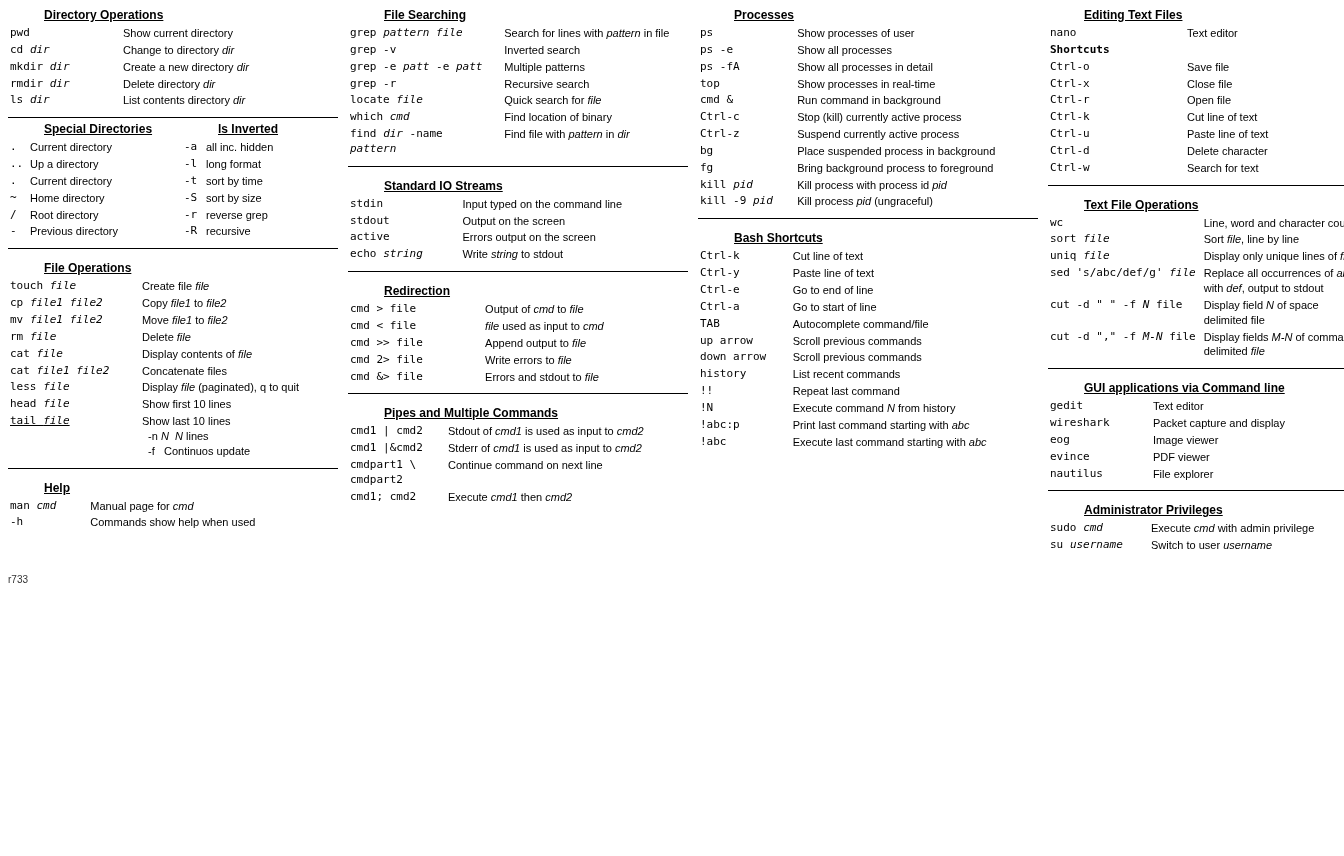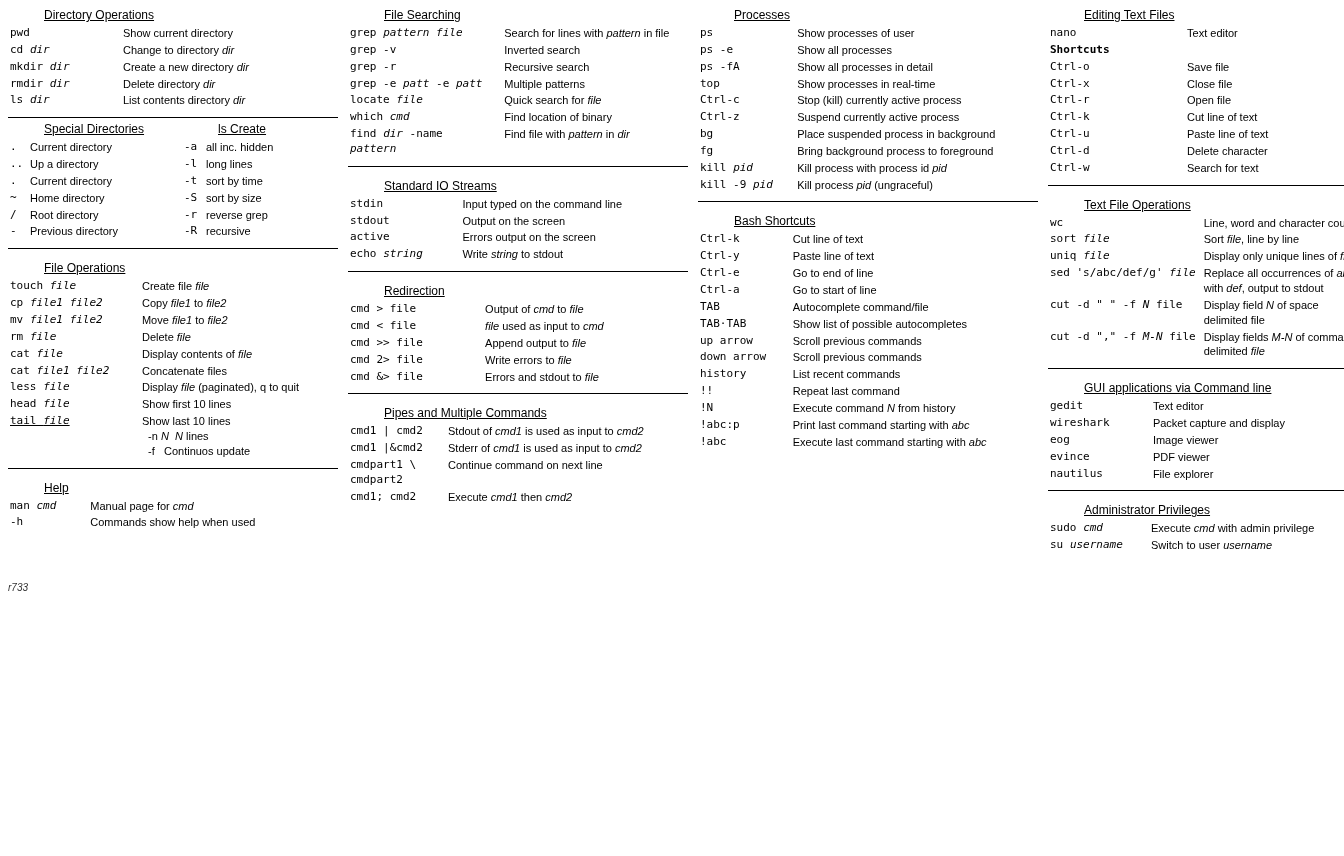--- a/index.html
+++ b/index.html
@@ -12,36 +12,36 @@
     }
     .page {
       display: grid;
       grid-template-columns: 330px 340px 340px 310px;
       gap: 0 10px;
       width: 1320px;
     }
     .col { display: flex; flex-direction: column; gap: 0; }
     h2 {
       font-size: 12px;
-      font-weight: normal;
+      font-weight: bold;
       text-decoration: underline;
       margin-bottom: 3px;
       margin-top: 8px;
       padding-left: 36px;
     }
     h2:first-child { margin-top: 0; }
     table { width: 100%; border-collapse: collapse; margin-bottom: 4px; }
     td { vertical-align: top; padding: 1px 2px; font-size: 11px; line-height: 1.35; }
     td.cmd { font-family: monospace; font-size: 11px; white-space: nowrap; padding-right: 6px; }
     td.cmd em { font-style: italic; }
     td.desc { font-size: 11px; }
     td.desc em { font-style: italic; }
     .divider { border-top: 1px solid #000; margin: 4px 0; }
     code, .mono { font-family: monospace; font-size: 11px; }
-    .footer { font-size: 10px; color: #333; margin-top: 24px; font-style: italic; }
+    .footer { font-size: 10px; color: #333; margin-top: 16px; }
   </style>
 </head>
 <body>
 
 <div class="page">
 
   <div class="col">
 
     <h2>Directory Operations</h2>
     <table>
@@ -98,30 +98,30 @@
               <td>Root directory</td>
             </tr>
             <tr>
               <td style="font-family:monospace;width:20px;padding:1px 2px;">-</td>
               <td>Previous directory</td>
             </tr>
           </tbody>
             </table>
         </div>
         <div>
-          <h2>ls Create</h2>
+          <h2>ls Inverted</h2>
           <table>
             <tbody>
                 <tr>
               <td style="font-family:monospace;width:22px;padding:1px 2px;">-a</td>
               <td>all inc. hidden</td>
             </tr>
             <tr>
               <td style="font-family:monospace;padding:1px 2px;">-l</td>
-              <td>long lines</td>
+              <td>long format</td>
             </tr>
             <tr>
               <td style="font-family:monospace;padding:1px 2px;">-t</td>
               <td>sort by time</td>
             </tr>
             <tr>
               <td style="font-family:monospace;padding:1px 2px;">-S</td>
               <td>sort by size</td>
             </tr>
             <tr>
@@ -210,28 +210,28 @@
       <tbody>
           <tr>
         <td class="cmd" style="vertical-align:top;"><code>grep <em>pattern</em> <em>file</em></code></td>
         <td class="desc">Search for lines with <em>pattern</em> in file</td>
       </tr>
       <tr>
         <td class="cmd"><code>grep -v</code></td>
         <td class="desc">Inverted search</td>
       </tr>
       <tr>
+        <td class="cmd"><code>grep -e <em>patt</em> -e <em>patt</em></code></td>
+        <td class="desc">Multiple patterns</td>
+      </tr>
+      <tr>
         <td class="cmd"><code>grep -r</code></td>
         <td class="desc">Recursive search</td>
       </tr>
       <tr>
-        <td class="cmd"><code>grep -e <em>patt</em> -e <em>patt</em></code></td>
-        <td class="desc">Multiple patterns</td>
-      </tr>
-      <tr>
         <td class="cmd"><code>locate <em>file</em></code></td>
         <td class="desc">Quick search for <em>file</em></td>
       </tr>
       <tr>
         <td class="cmd"><code>which <em>cmd</em></code></td>
         <td class="desc">Find location of binary</td>
       </tr>
       <tr>
         <td class="cmd" style="vertical-align:top;margin-left:37px;"><code>find <em>dir</em> -name<br><em>pattern</em></code></td>
         <td class="desc">Find file with <em>pattern</em> in <em>dir</em></td>
@@ -332,20 +332,24 @@
       </tr>
       <tr>
         <td class="cmd"><code>ps -fA</code></td>
         <td class="desc">Show all processes in detail</td>
       </tr>
       <tr>
         <td class="cmd"><code>top</code></td>
         <td class="desc">Show processes in real-time</td>
       </tr>
       <tr>
+        <td class="cmd"><code>cmd &amp;</code></td>
+        <td class="desc">Run command in background</td>
+      </tr>
+      <tr>
         <td class="cmd"><code>Ctrl-c</code></td>
         <td class="desc">Stop (kill) currently active process</td>
       </tr>
       <tr>
         <td class="cmd"><code>Ctrl-z</code></td>
         <td class="desc">Suspend currently active process</td>
       </tr>
       <tr>
         <td class="cmd" style="vertical-align:top;"><code>bg</code></td>
         <td class="desc">Place suspended process in background</td>
@@ -384,24 +388,20 @@
       </tr>
       <tr>
         <td class="cmd"><code>Ctrl-a</code></td>
         <td class="desc">Go to start of line</td>
       </tr>
       <tr>
         <td class="cmd"><code>TAB</code></td>
         <td class="desc">Autocomplete command/file</td>
       </tr>
       <tr>
-        <td class="cmd" style="vertical-align:top;"><code>TAB·TAB</code></td>
-        <td class="desc">Show list of possible autocompletes</td>
-      </tr>
-      <tr>
         <td class="cmd"><code>up arrow</code></td>
         <td class="desc">Scroll previous commands</td>
       </tr>
       <tr>
         <td class="cmd"><code>down arrow</code></td>
         <td class="desc">Scroll previous commands</td>
       </tr>
       <tr>
         <td class="cmd"><code>history</code></td>
         <td class="desc">List recent commands</td>

